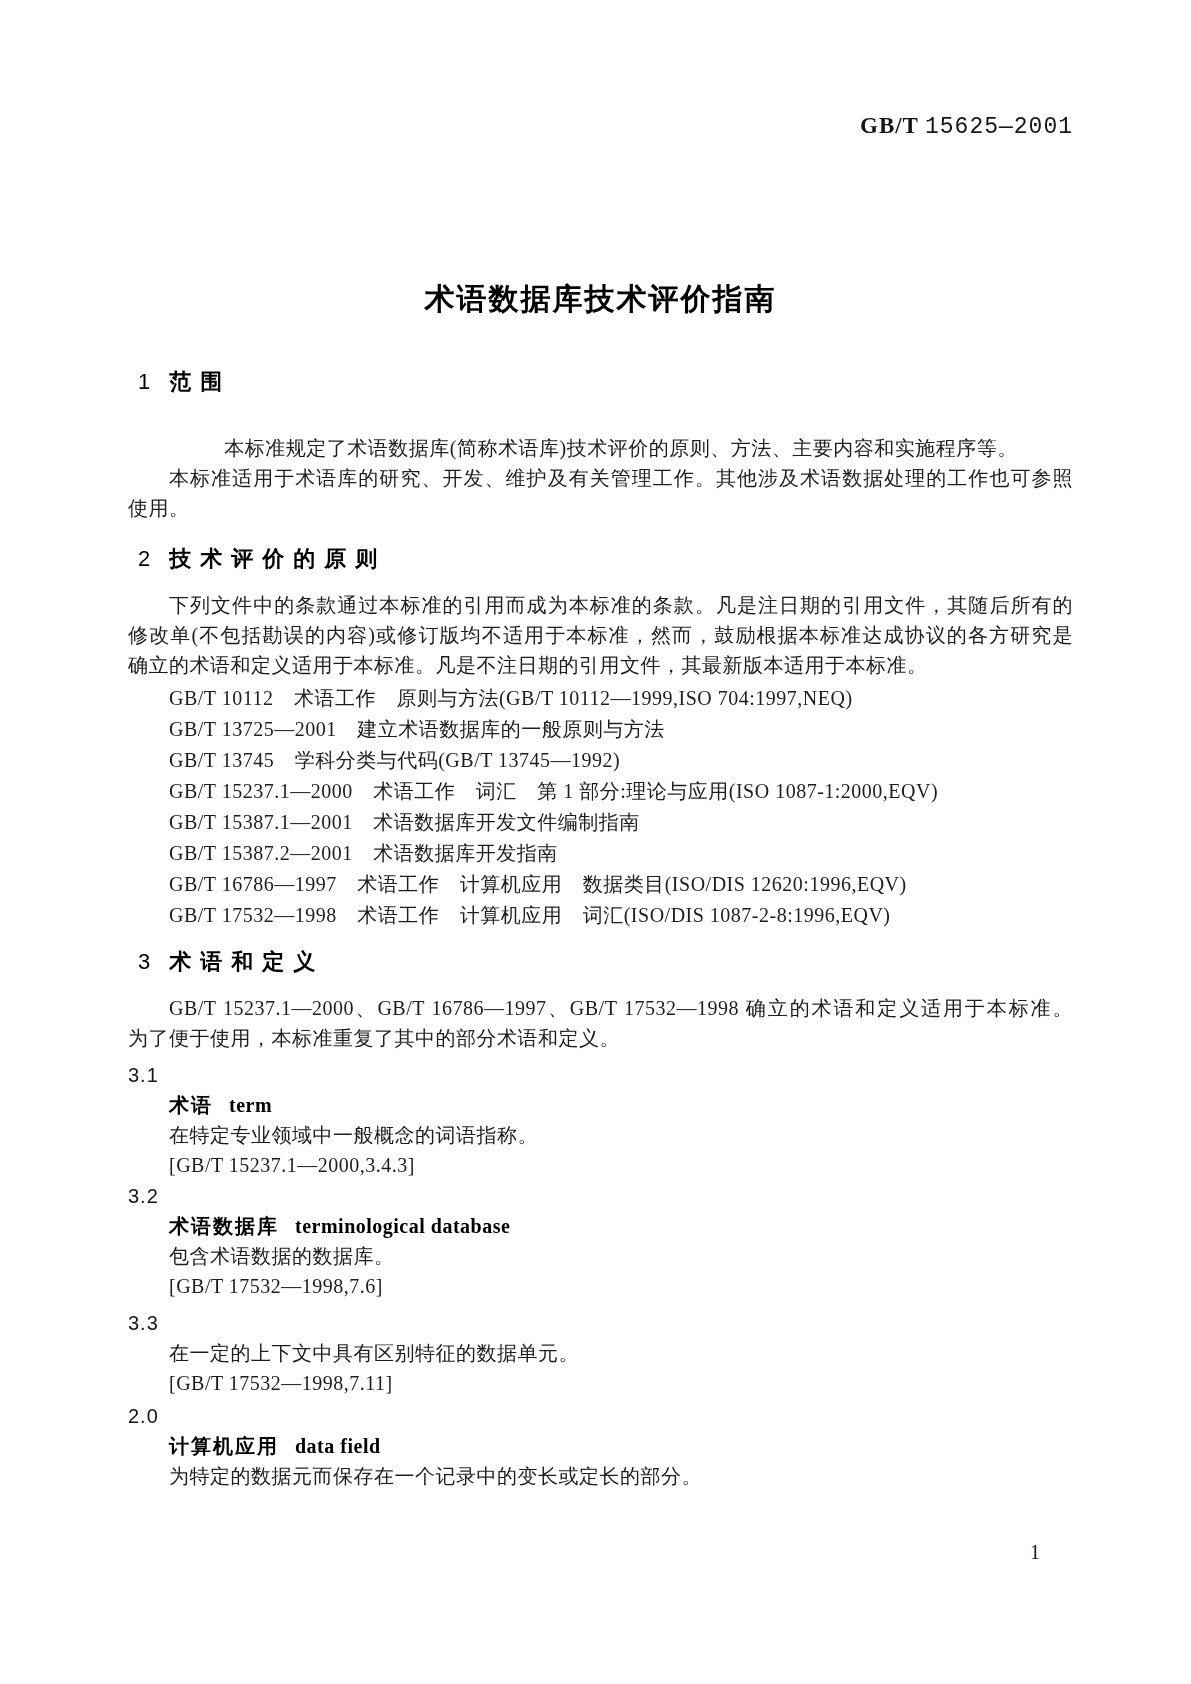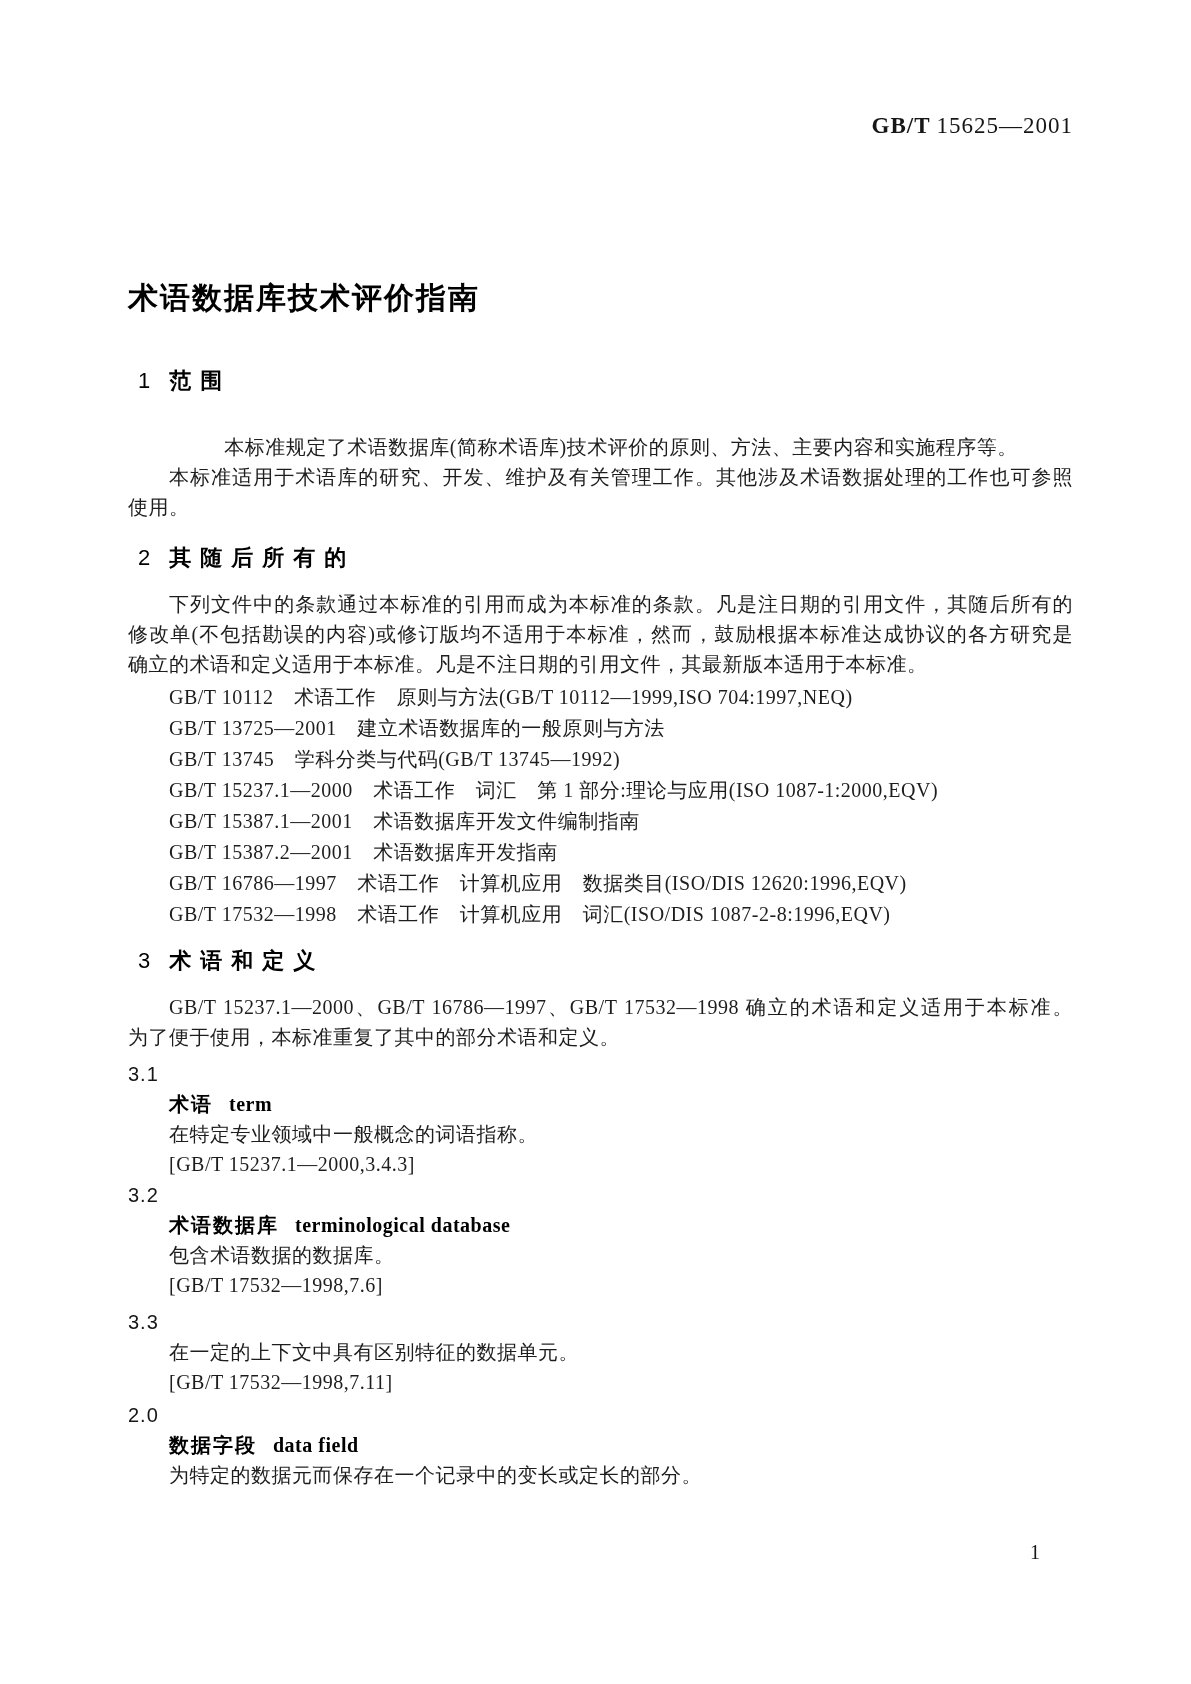--- a/index.html
+++ b/index.html
@@ -30,28 +30,28 @@
     font-size: 23px;
     letter-spacing: 1px;
     color: #161616;
   }
   .std-code .code-prefix {
     font-family: "Liberation Serif", "DejaVu Serif", serif;
     font-weight: bold;
     margin-right: 6px;
   }
   .std-code .code-number {
-    font-family: Liberation Serif, serif;
+    font-family: Liberation Mono, monospace;
     font-weight: 400;
   }
 
   
   .doc-title {
     margin-top: 136px;
-    text-align: left;
+    text-align: center;
     font-family: "Liberation Sans", "DejaVu Sans", sans-serif;
     font-weight: bold;
     font-size: 30px;
     line-height: 44px;
     letter-spacing: 2px;
     color: #000;
   }
 
   
   .sec-heading {
@@ -157,21 +157,21 @@
       <span class="sec-num">1</span><span class="sec-title">范围</span>
     </div>
 
     <div class="scope-paras">
       <div class="body-line findent">本标准规定了术语数据库(简称术语库)技术评价的原则、方法、主要内容和实施程序等。</div>
       <div class="body-line findent fill">本标准适用于术语库的研究、开发、维护及有关管理工作。其他涉及术语数据处理的工作也可参照</div>
       <div class="body-line">使用。</div>
     </div>
 
     <div class="sec-heading h2">
-      <span class="sec-num">2</span><span class="sec-title">其随后所有的</span>
+      <span class="sec-num">2</span><span class="sec-title">技术评价的原则</span>
     </div>
 
     <div class="norm-intro">
       <div class="body-line findent fill">下列文件中的条款通过本标准的引用而成为本标准的条款。凡是注日期的引用文件，其随后所有的</div>
       <div class="body-line fill">修改单(不包括勘误的内容)或修订版均不适用于本标准，然而，鼓励根据本标准达成协议的各方研究是</div>
       <div class="body-line">确立的术语和定义适用于本标准。凡是不注日期的引用文件，其最新版本适用于本标准。</div>
     </div>
 
     <div class="ref-list">
       <div class="ref-line">GB/T 10112　术语工作　原则与方法(GB/T 10112—1999,ISO 704:1997,NEQ)</div>
@@ -213,21 +213,21 @@
 
     <div class="term-entry e3">
       <div class="clause-num">3.3</div>
       <div class="body-line indent1">在一定的上下文中具有区别特征的数据单元。</div>
       <div class="body-line indent1">[GB/T 17532—1998,7.11]</div>
     </div>
 
     <div class="term-entry e4">
       <div class="clause-num">2.0</div>
       <div class="term-line">
-        <span class="term-zh">数据字段</span><span class="term-en">data field</span>
+        <span class="term-zh">计算机应用</span><span class="term-en">data field</span>
       </div>
       <div class="body-line indent1">为特定的数据元而保存在一个记录中的变长或定长的部分。</div>
       <div class="body-line indent1"></div>
     </div>
 
   </div>
 
   <div class="page-number">1</div>
 </div>
 

